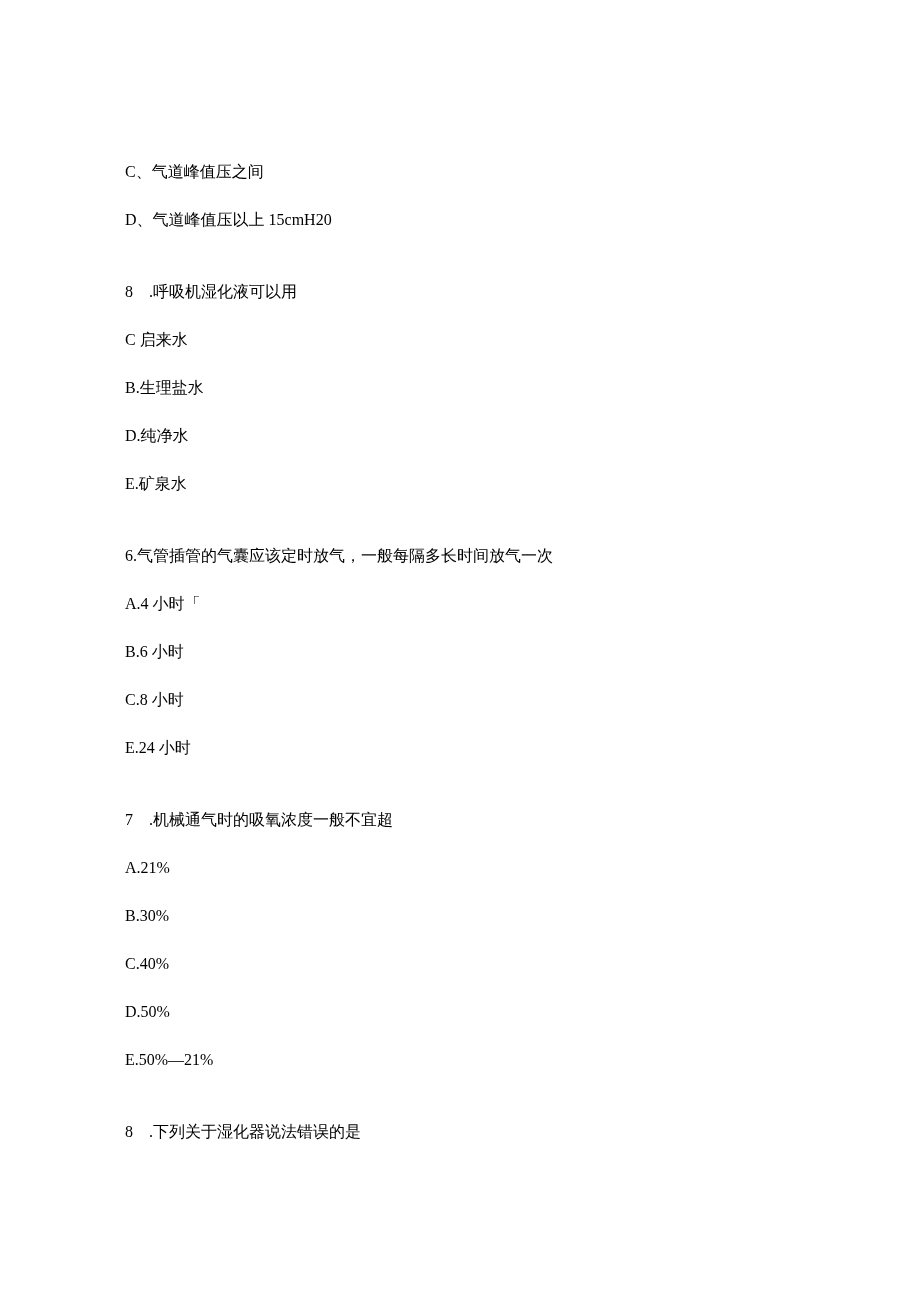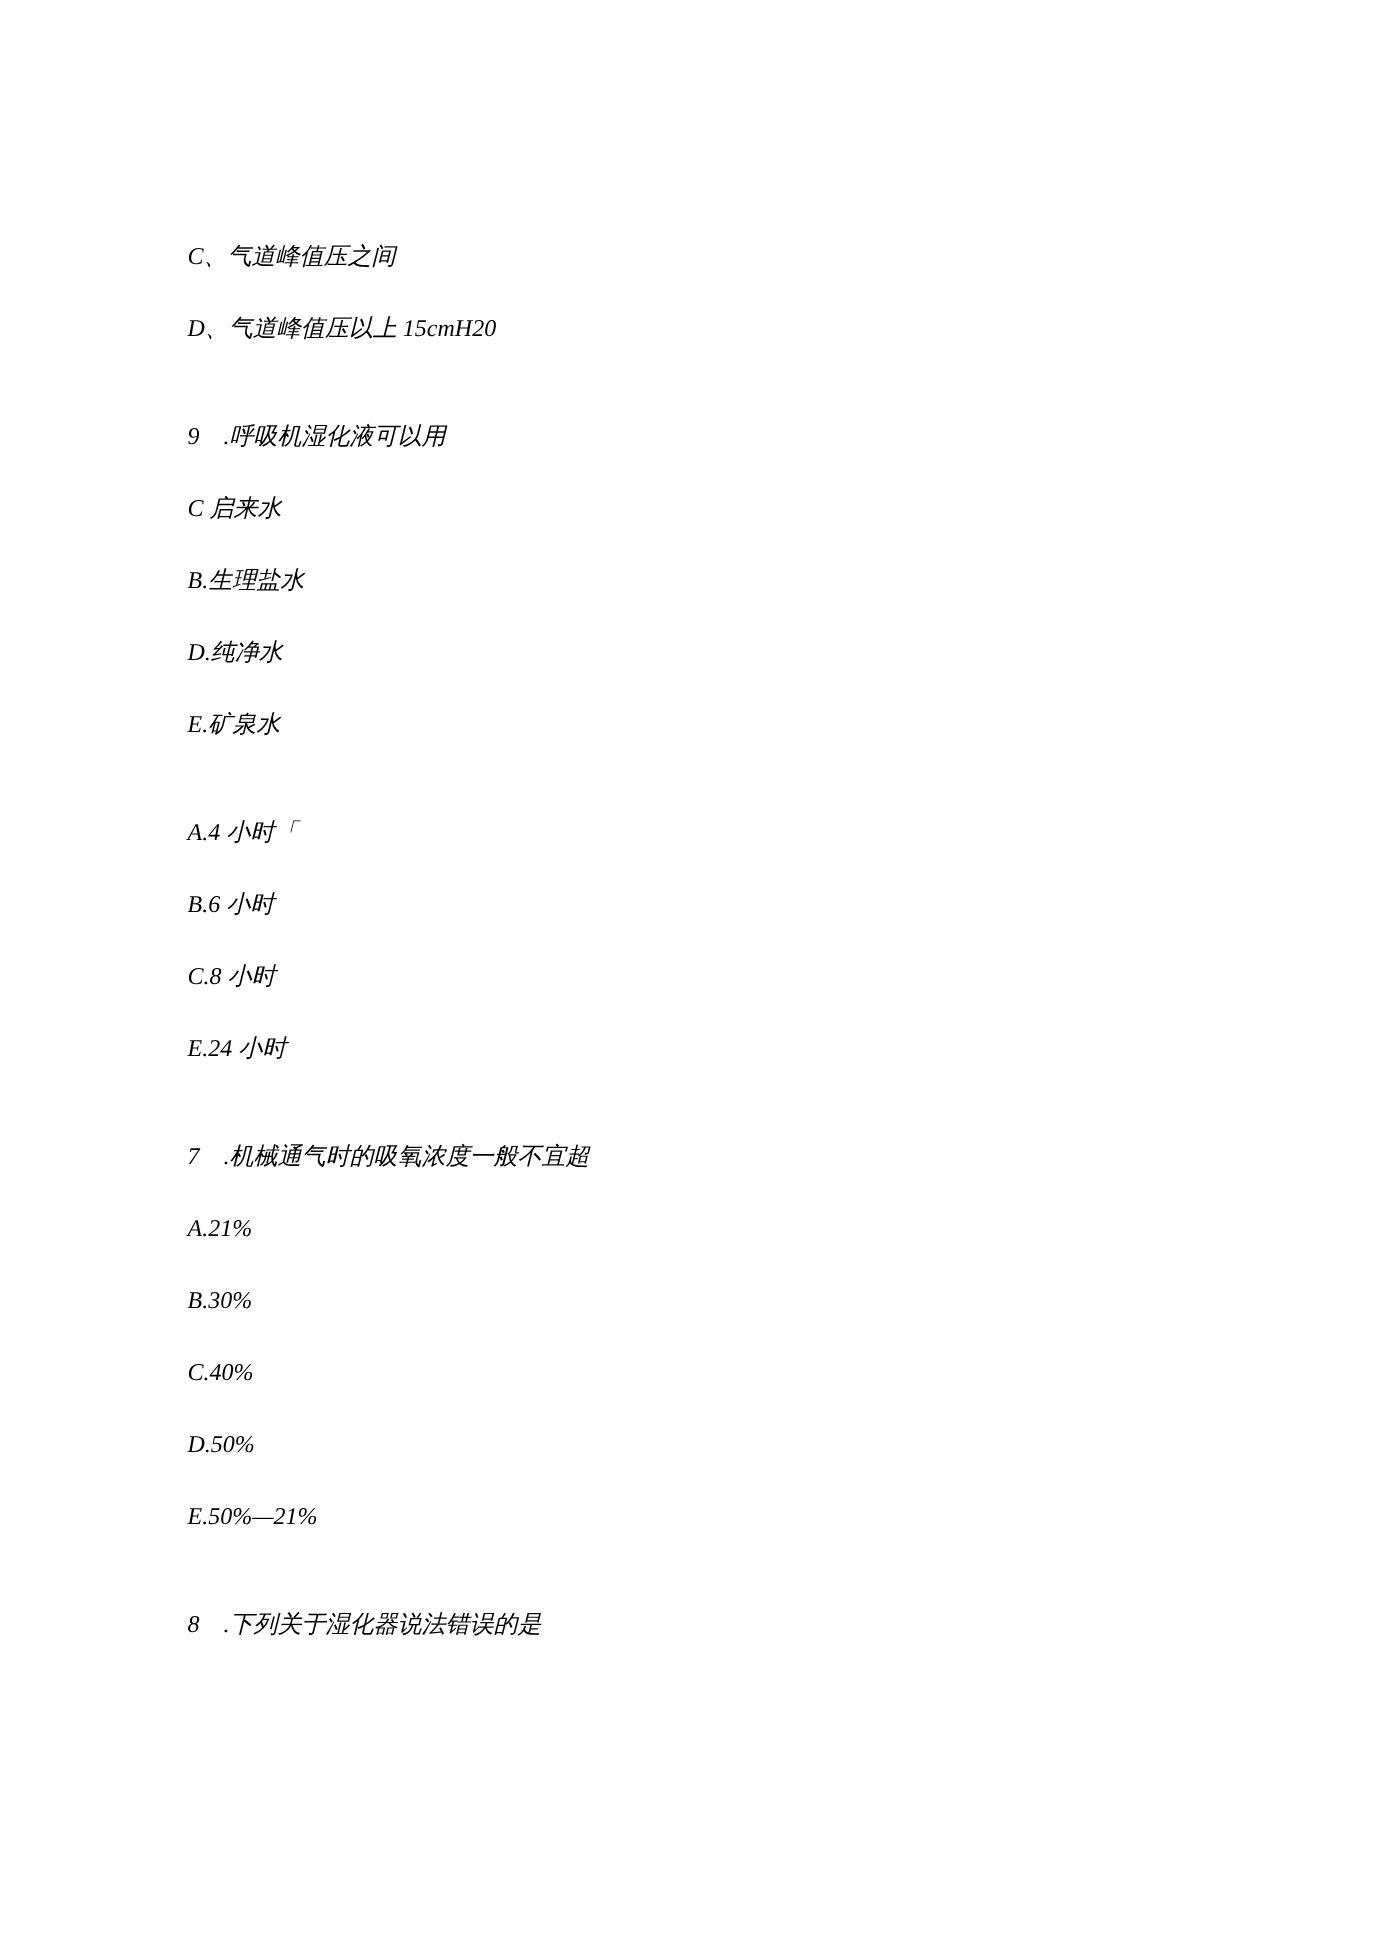--- a/index.html
+++ b/index.html
@@ -12,21 +12,20 @@
       width: 920px;
       min-height: 1301px;
       padding: 160px 125px 180px 125px;
       font-family: "SimSun", "宋体", serif;
       font-size: 16px;
       color: #000000;
       line-height: 1.5;
     }
     .line {
       margin-bottom: 24px;
-      font-style: italic;
     }
     .question-block {
       margin-top: 48px;
     }
     .question-block.first {
       margin-top: 0;
     }
     .with-note {
       position: relative;
     }
@@ -39,28 +38,29 @@
   </style>
 </head>
 <body>
 
 <div class="question-block first">
   <div class="line">C、气道峰值压之间</div>
   <div class="line">D、气道峰值压以上 15cmH20</div>
 </div>
 
 <div class="question-block">
-  <div class="line">9 .呼吸机湿化液可以用</div>
+  <div class="line">8 .呼吸机湿化液可以用</div>
   <div class="line">C 启来水</div>
   <div class="line">B.生理盐水</div>
   <div class="line">D.纯净水</div>
   <div class="line">E.矿泉水</div>
 </div>
 
 <div class="question-block">
+  <div class="line">6.气管插管的气囊应该定时放气，一般每隔多长时间放气一次</div>
   <div class="line">A.4 小时「</div>
   <div class="line">B.6 小时</div>
   <div class="line">C.8 小时</div>
   <div class="line">E.24 小时</div>
 </div>
 
 <div class="question-block">
   <div class="line">7 .机械通气时的吸氧浓度一般不宜超</div>
   <div class="line">A.21%</div>
   <div class="line">B.30%</div>

